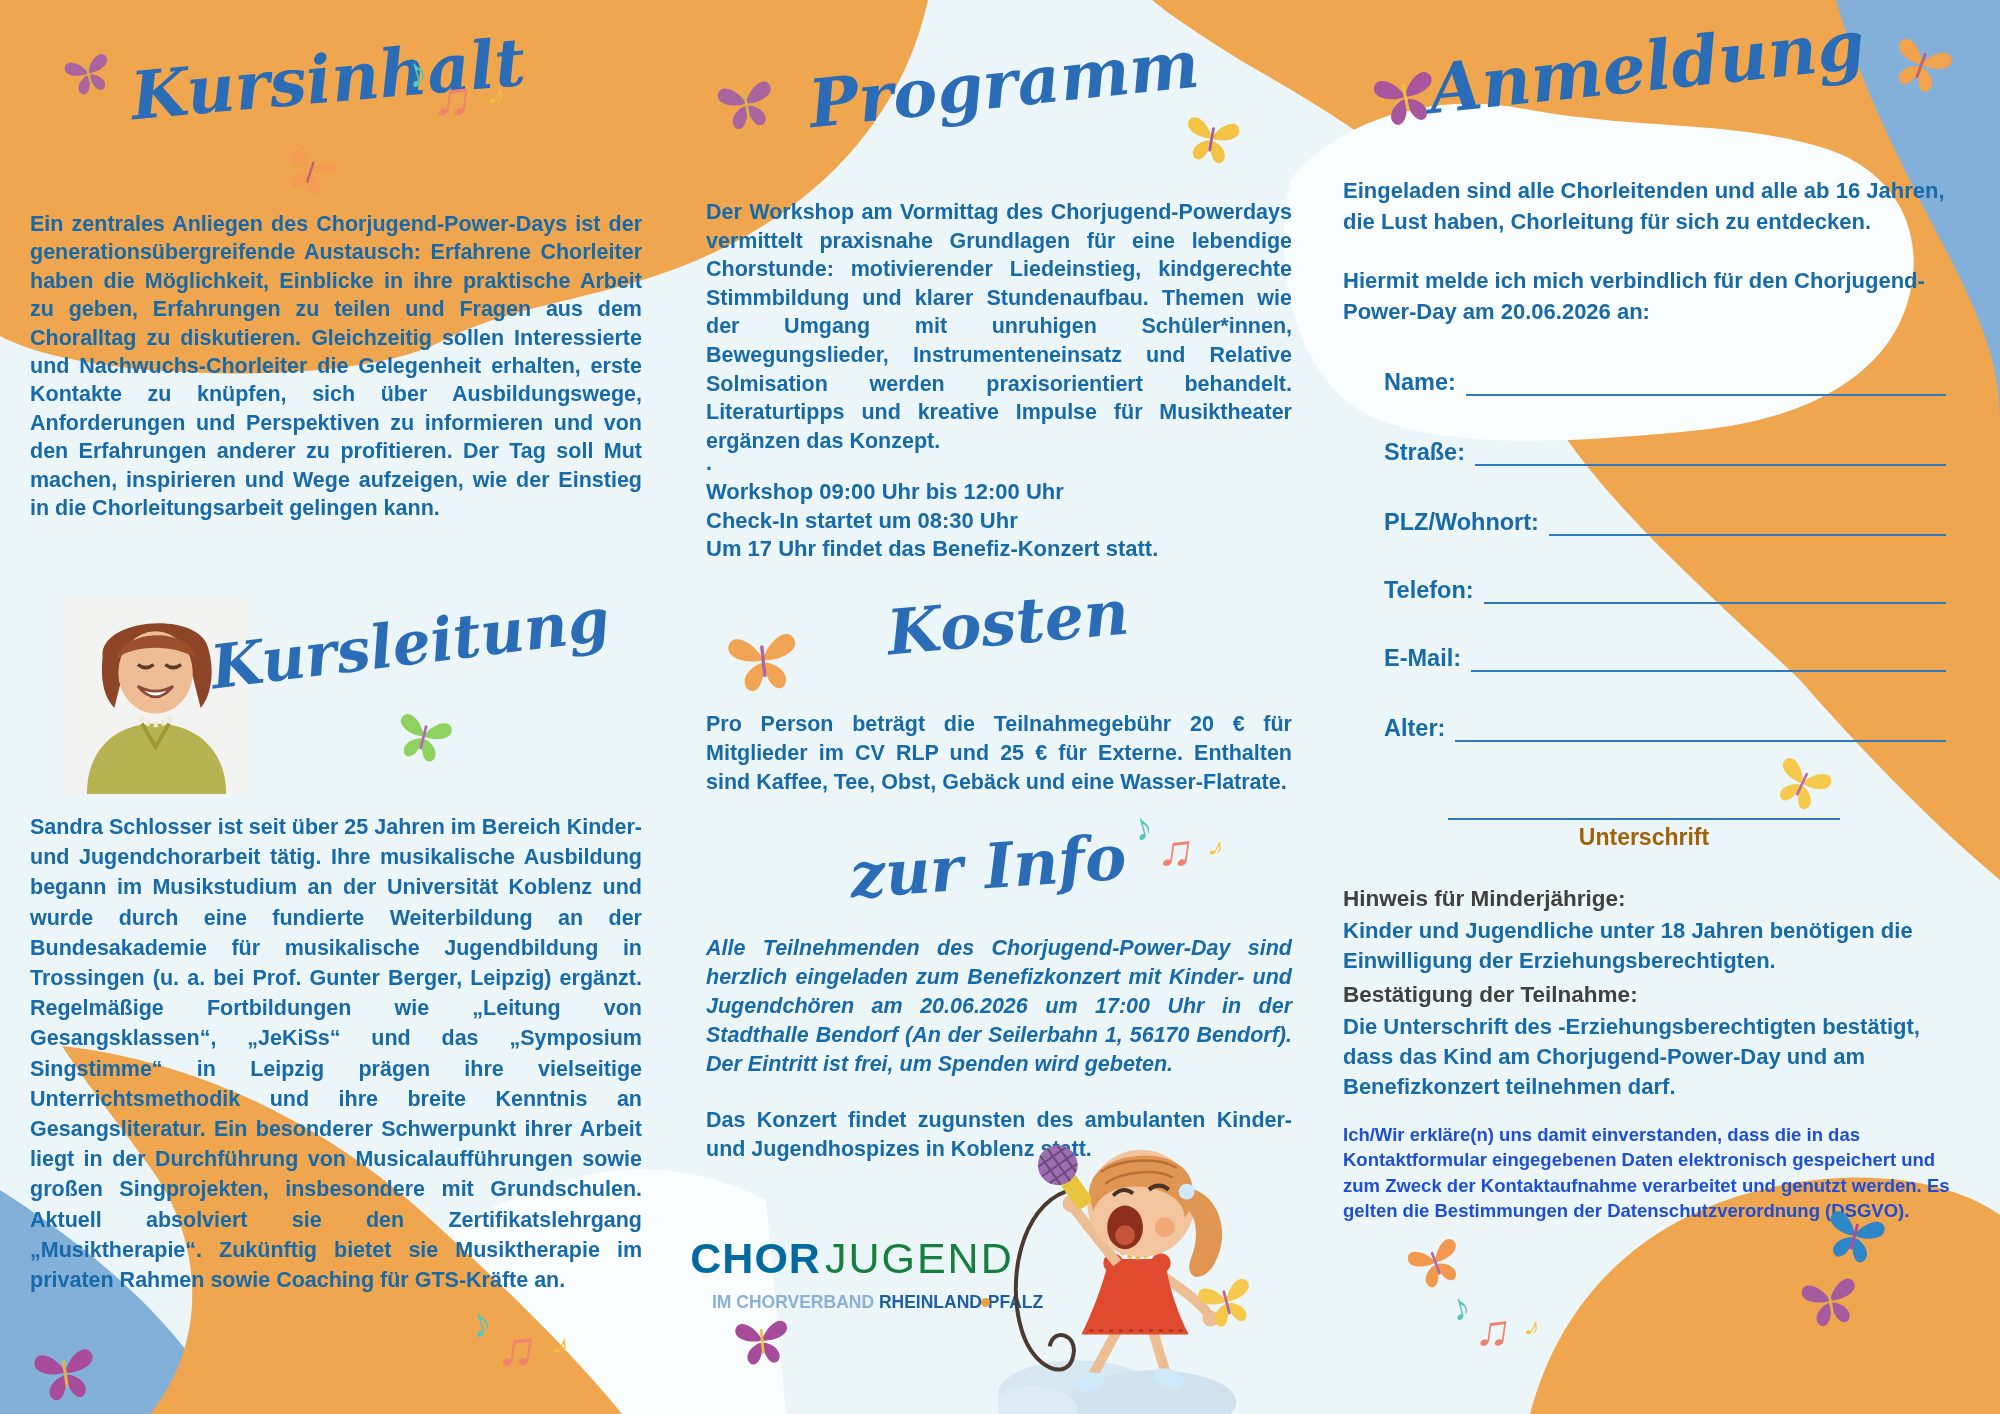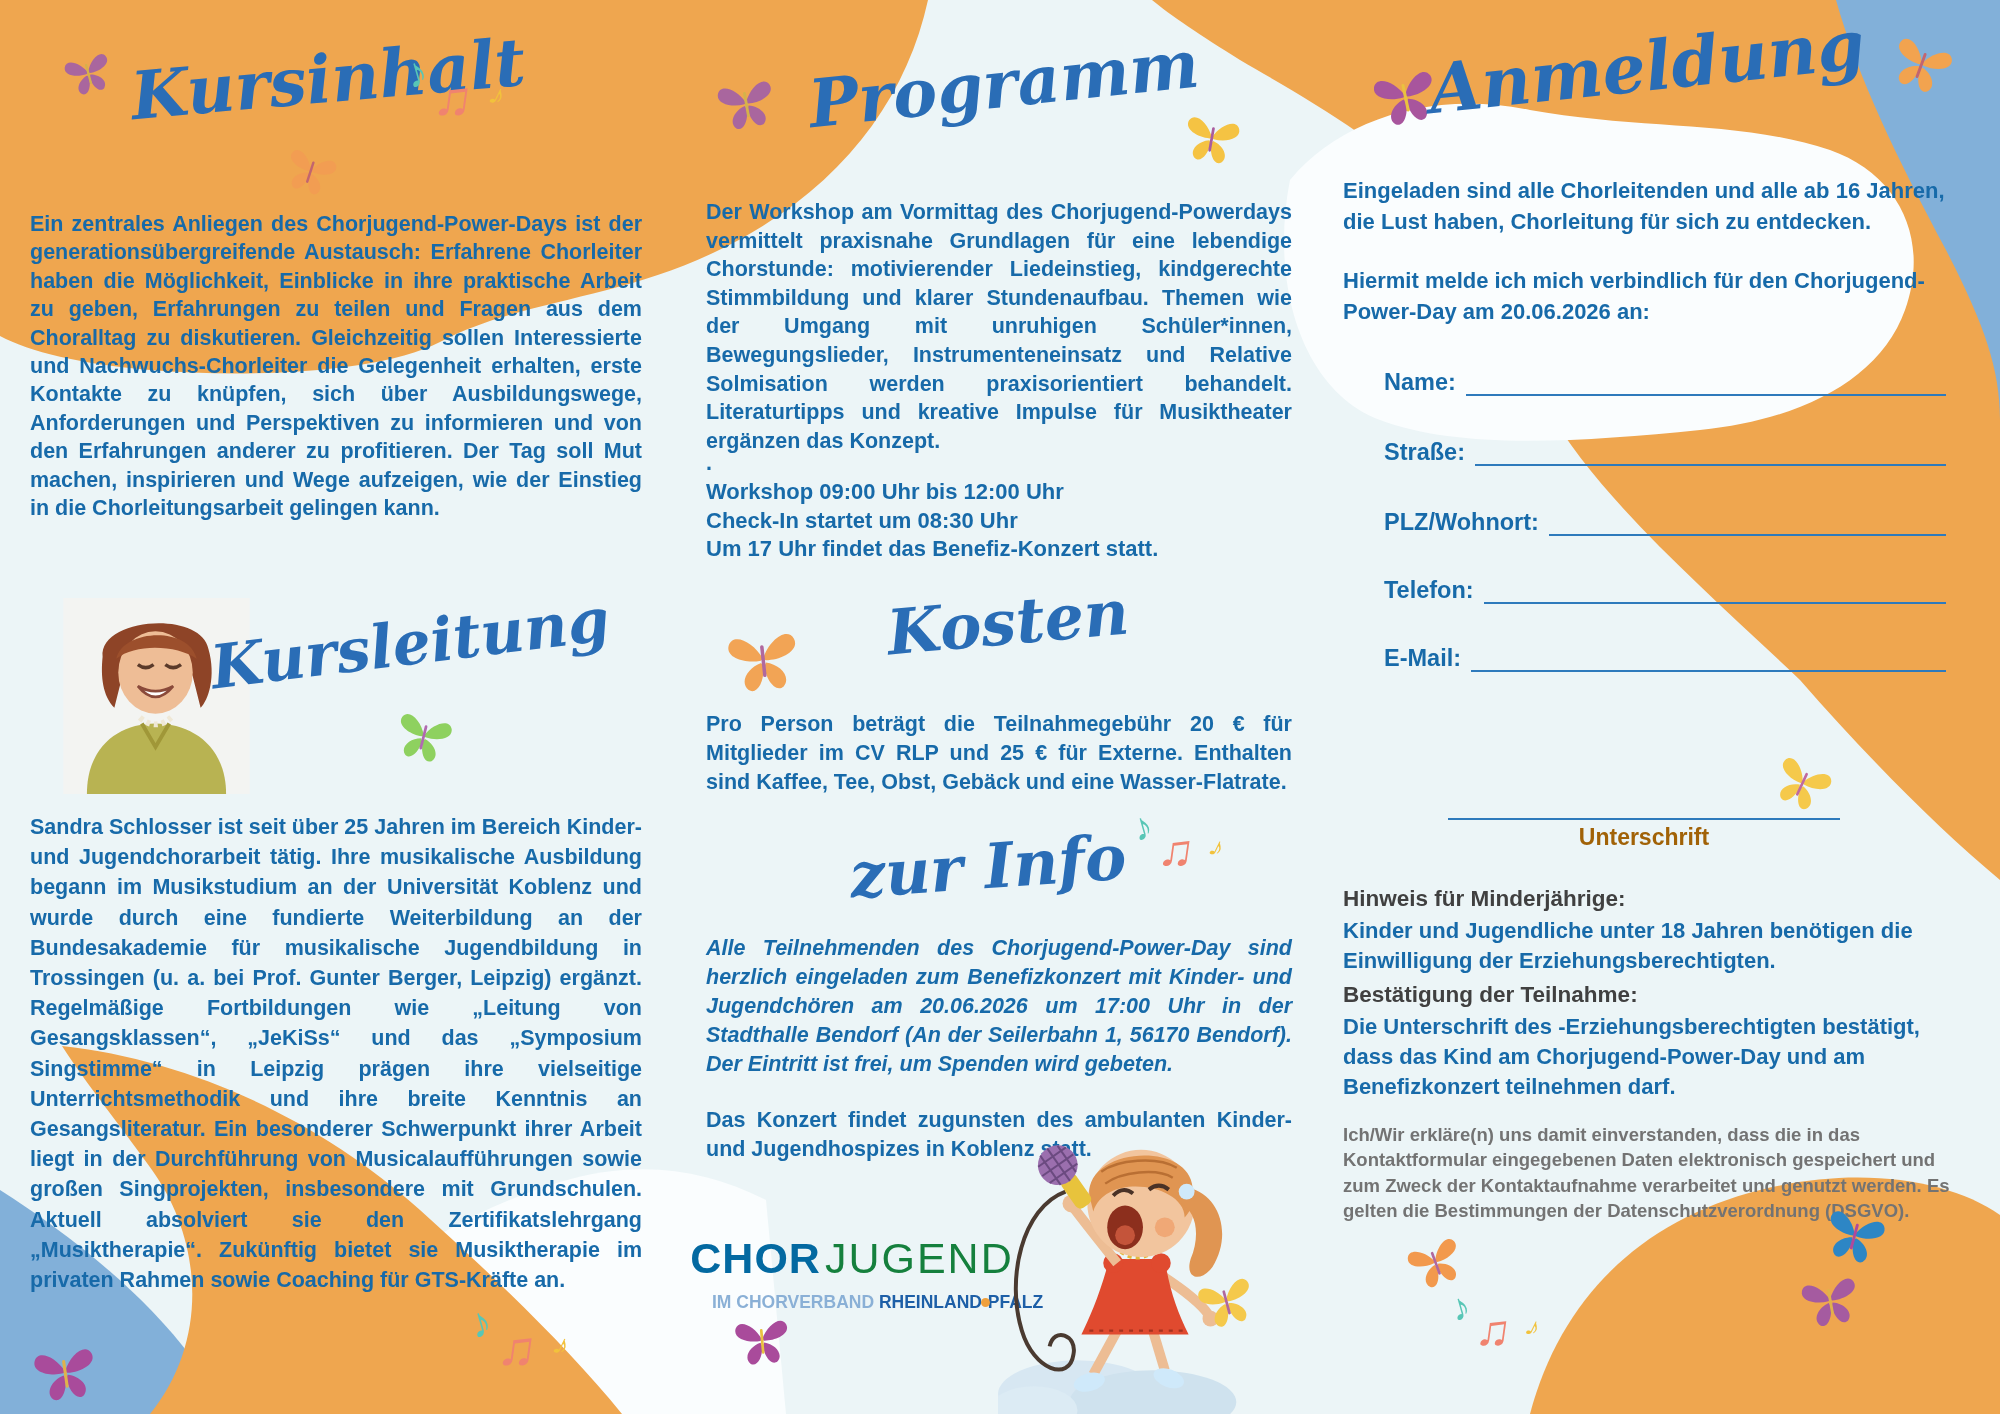--- a/index.html
+++ b/index.html
@@ -30,21 +30,21 @@
   .p-right-intro2{left:1343px;top:266px;width:614px;font-size:22px;line-height:30.5px;text-align:left;}
   .form-row{position:absolute;left:1372px;width:562px;display:flex;align-items:flex-end;z-index:2;margin-left:12px;}
   .form-label{color:#176aa9;font-weight:700;font-size:23.5px;white-space:nowrap;}
   .form-line{flex:1;margin-left:10px;border-bottom:2.4px solid #2e7abc;height:26px;}
   .sig-wrap{position:absolute;left:1448px;top:790px;width:392px;z-index:2;text-align:center;}
   .sig-line{border-bottom:2.4px solid #2e7abc;height:28px;}
   .sig-label{color:#a16207;font-weight:700;font-size:23px;margin-top:4px;}
   .block-title{position:absolute;z-index:2;color:#404040;font-weight:800;font-size:22.5px;}
   .block-text{position:absolute;z-index:2;color:#176aa9;font-weight:700;font-size:22px;
               line-height:30px;text-align:left;}
-  .small-print{position:absolute;left:1343px;top:1122px;width:612px;z-index:2;color:#737373;
+  .small-print{position:absolute;left:1343px;top:1122px;width:612px;z-index:2;color:#1d4ed8;
                font-weight:700;font-size:18.5px;line-height:25.4px;text-align:left;}
   
   .bf{position:absolute;z-index:2;}
   .notes{position:absolute;z-index:2;width:120px;height:90px;}
   .notes .n{position:absolute;font-weight:400;line-height:1;}
   .n1{left:0;top:0;font-size:42px;color:#58c6b6;transform:rotate(-16deg);}
   .n2{left:28px;top:20px;font-size:52px;color:#f0836f;transform:rotate(8deg);}
   .n3{left:84px;top:28px;font-size:30px;color:#f2c23c;transform:rotate(26deg);}
   .photo{position:absolute;left:63px;top:598px;width:187px;height:196px;z-index:2;}
   
@@ -270,20 +270,24 @@
     <span class="form-line"></span>
   </div>
   <div class="form-row" style="top:576px">
     <span class="form-label">Telefon:</span>
     <span class="form-line"></span>
   </div>
   <div class="form-row" style="top:644px">
     <span class="form-label">E-Mail:</span>
     <span class="form-line"></span>
   </div>
+  <div class="form-row" style="top:714px">
+    <span class="form-label">Alter:</span>
+    <span class="form-line"></span>
+  </div>
 
   <svg class="bf" viewBox="0 0 100 100" style="left:1772px;top:750px;width:62px;height:64px;transform:rotate(25deg)">
     <use href="#bf-shape" fill="#f5c94b"></use>
       <rect x="47.8" y="34" width="4.4" height="40" rx="2.2" fill="#c06a9e"></rect>
     </svg>
 
   <div class="sig-wrap">
     <div class="sig-line"></div>
     <div class="sig-label">Unterschrift</div>
   </div>

